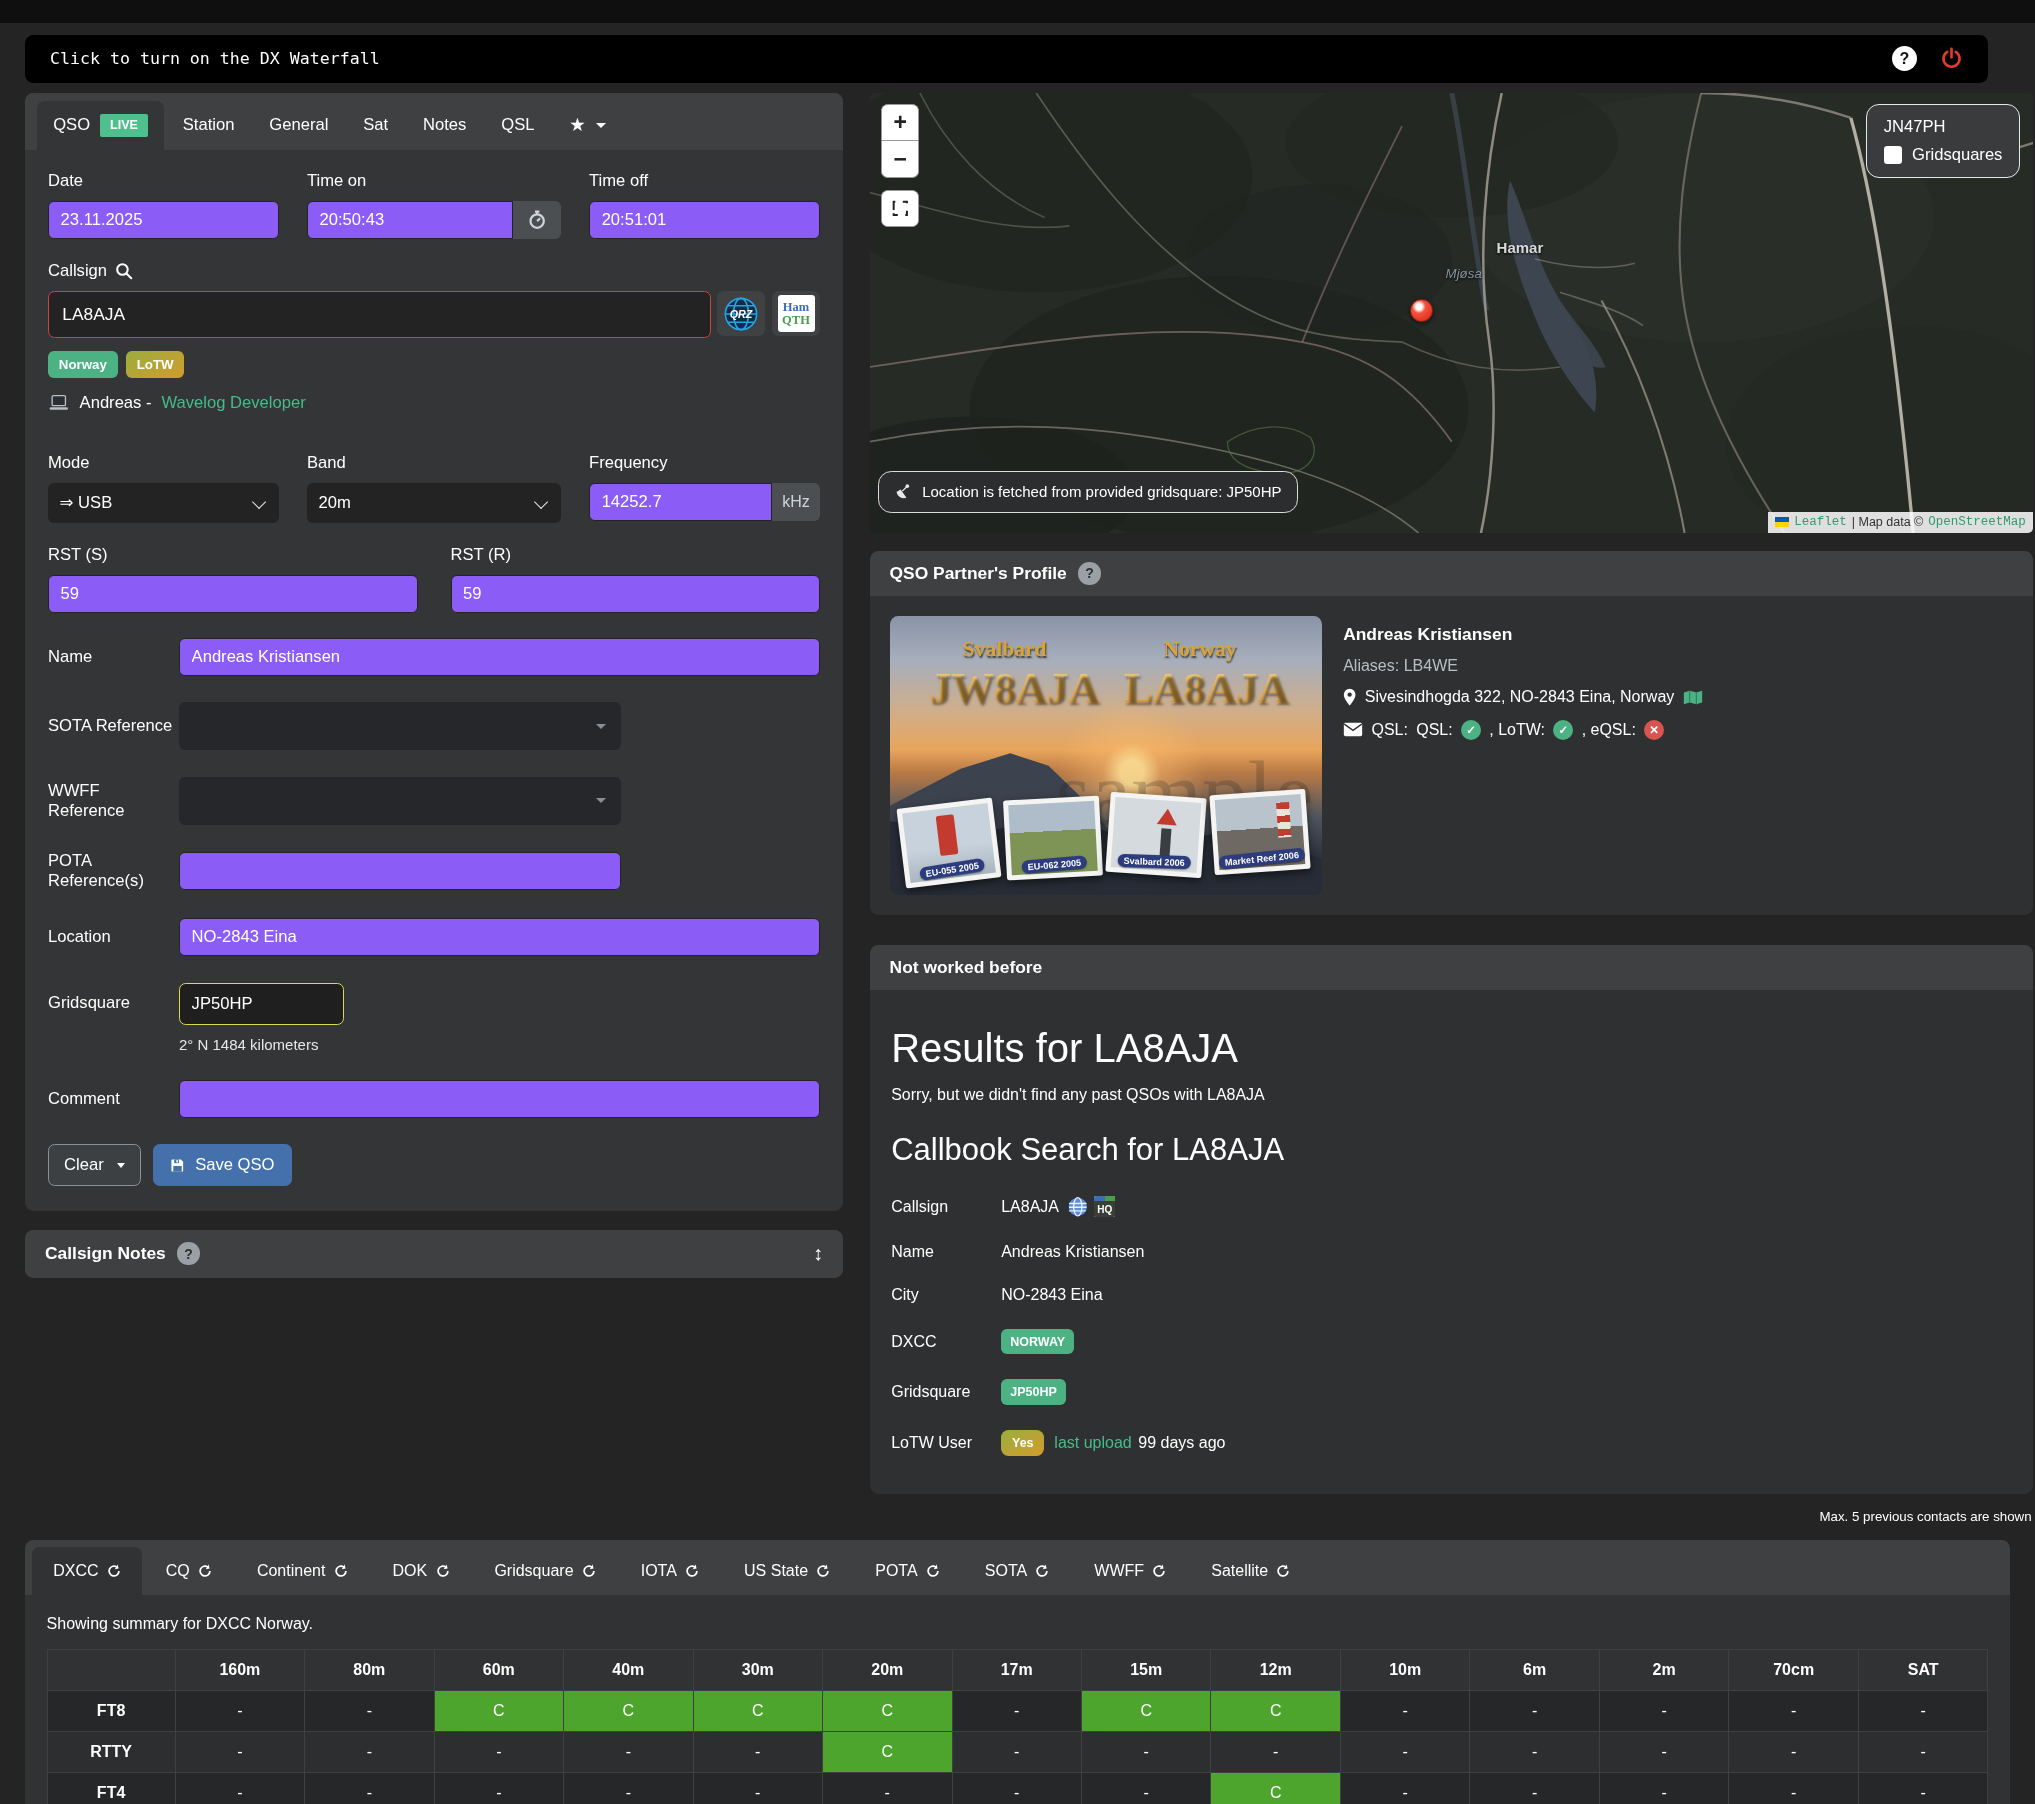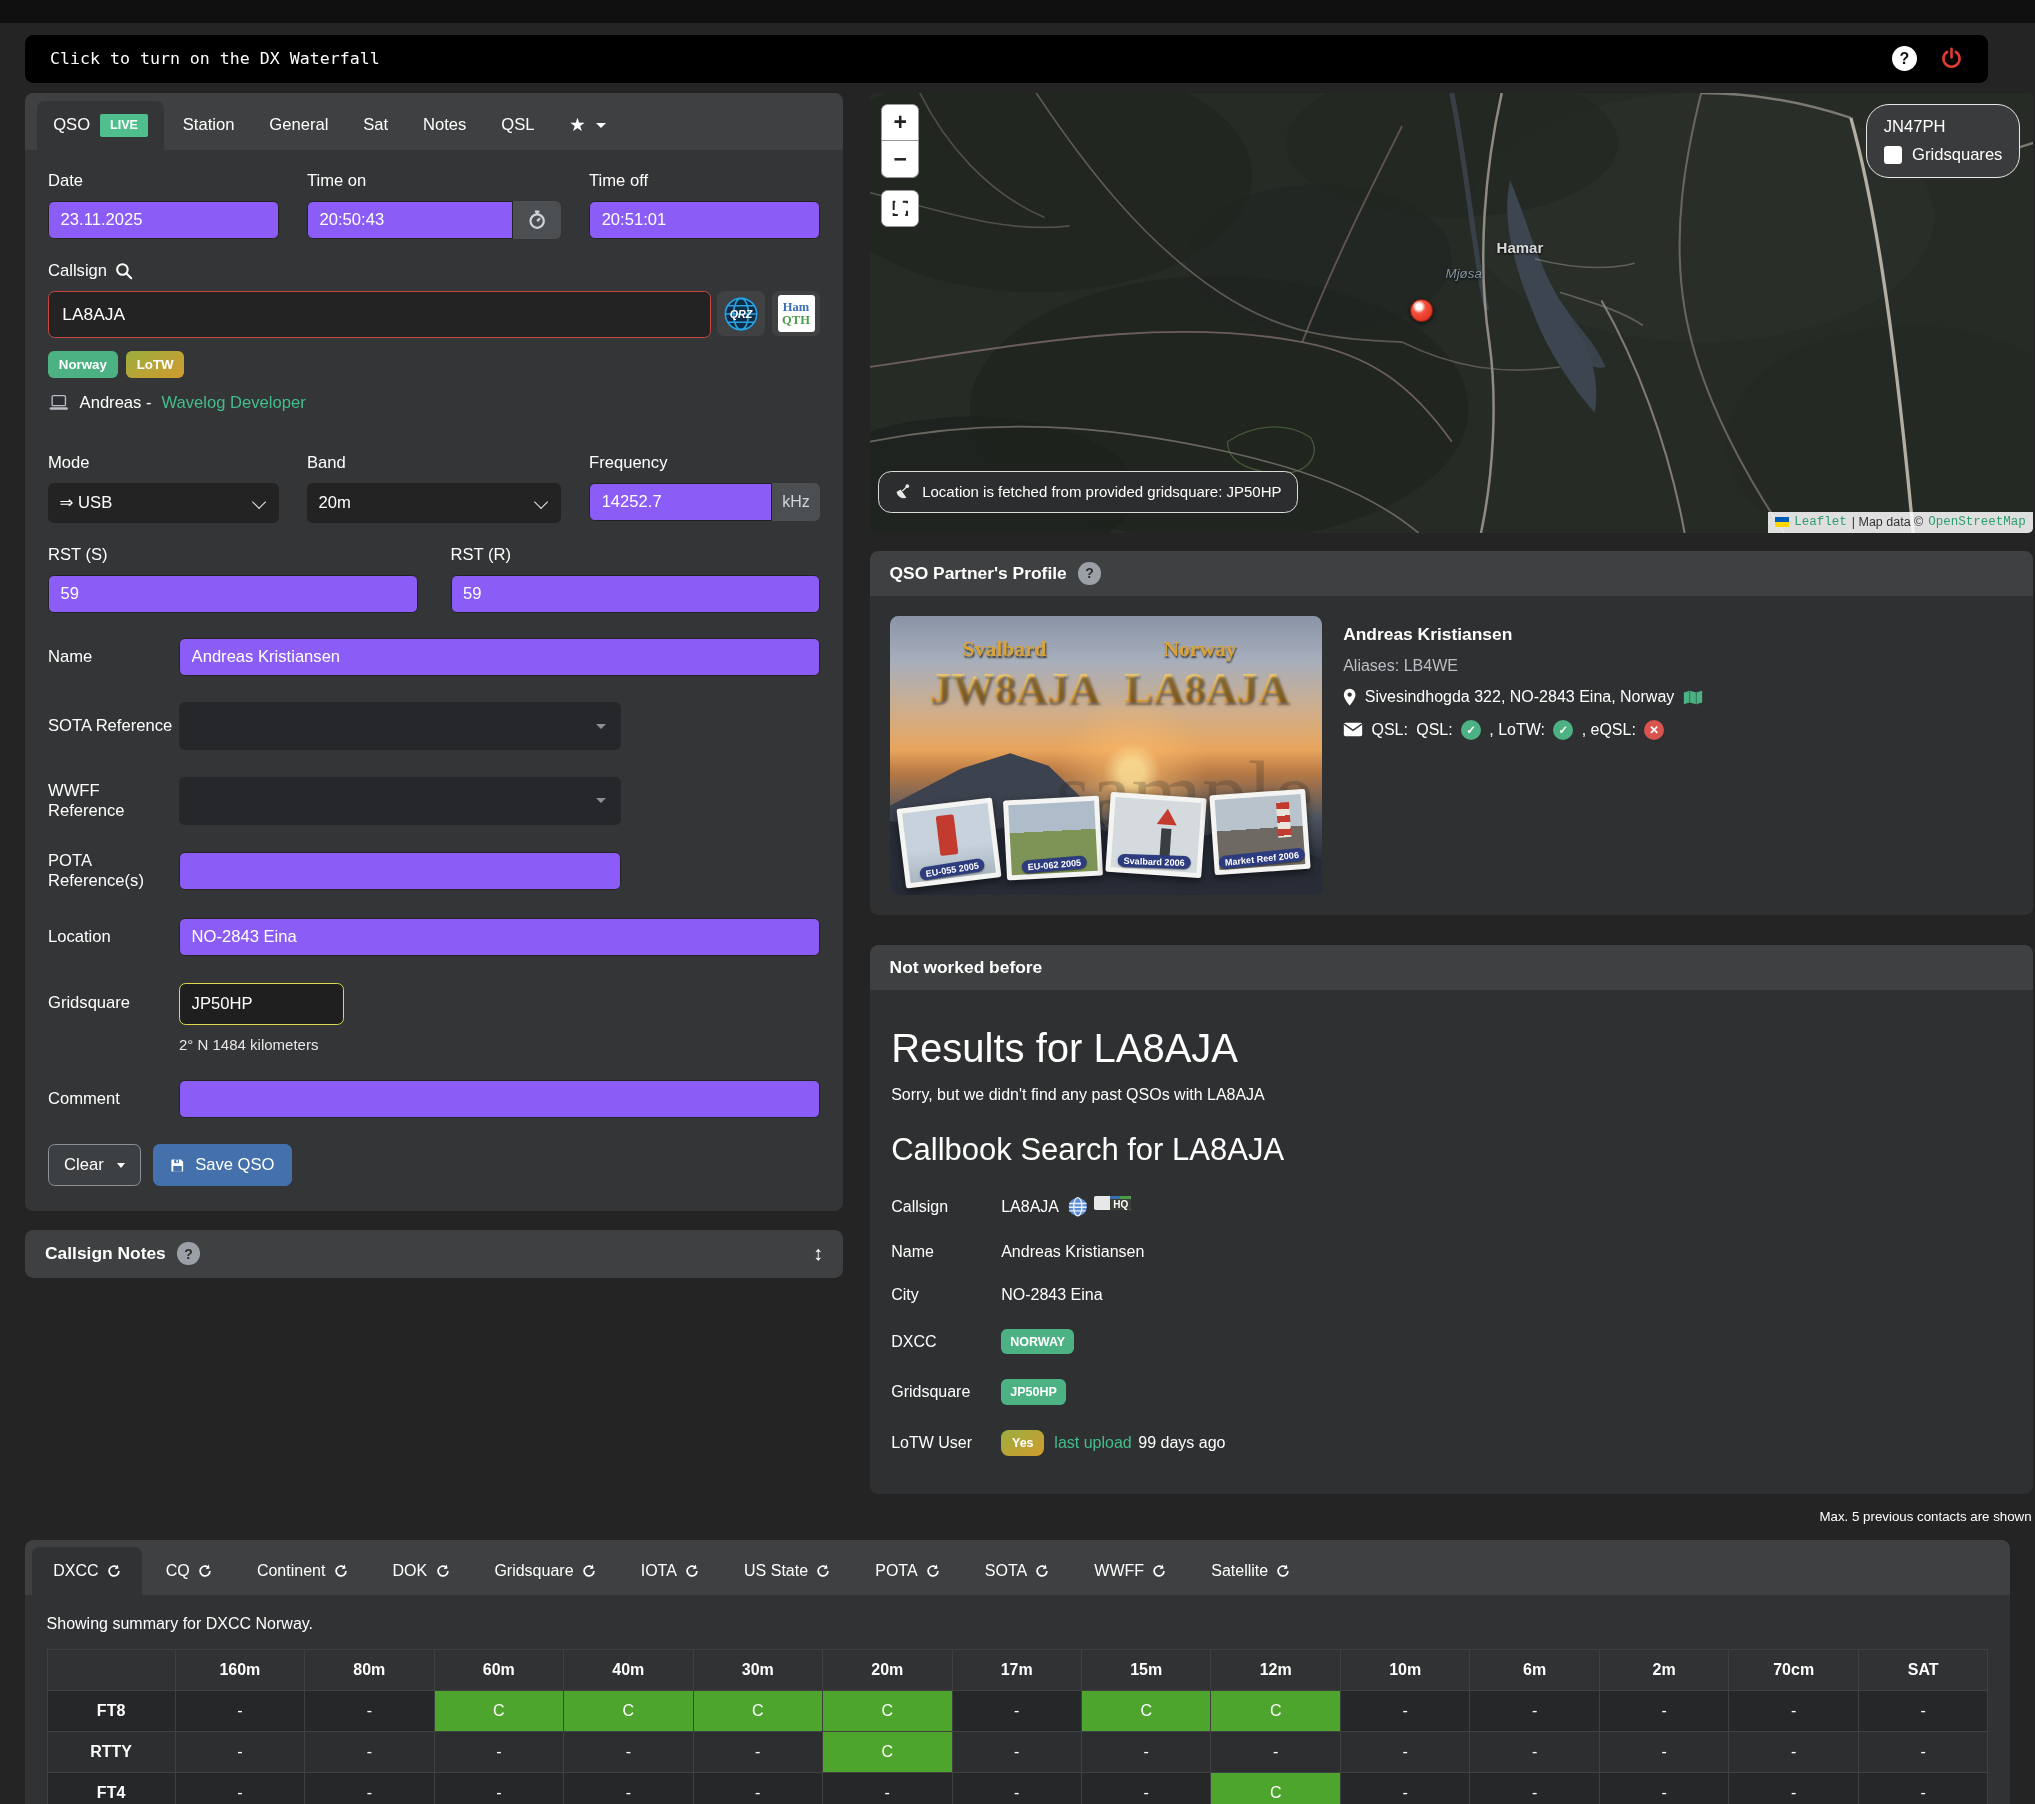--- a/index.html
+++ b/index.html
@@ -91,21 +91,21 @@
     background:radial-gradient(circle at 38% 32%,#ffffff 0 16%,#f4513d 34%,#e23723 72%,#b92619 100%);
     border:1.7px solid #8f1d12;box-shadow:0 1.7px 5px rgba(0,0,0,.6);}
   .map-zoom{position:absolute;top:11.6px;left:11.6px;width:38px;}
   .zoom-btn{width:38px;height:37px;background:#fff;color:#222;font-size:23px;font-weight:bold;
     display:flex;align-items:center;justify-content:center;box-sizing:border-box;border:0.8px solid #999;}
   .zoom-in{border-radius:6.6px 6.6px 0 0;}
   .zoom-out{border-radius:0 0 6.6px 6.6px;border-top:none;}
   .fs-btn{margin-top:11.6px;width:38px;height:37px;background:#fff;border-radius:6.6px;border:0.8px solid #999;
     display:flex;align-items:center;justify-content:center;box-sizing:border-box;}
   .grid-ctrl{position:absolute;top:11.6px;right:13.3px;background:#3a3b3c;border:1.7px solid #e8e8e8;
-    border-radius:23px;padding:11.6px 16.6px;font-size:16.6px;}
+    border-radius:13px;padding:11.6px 16.6px;font-size:16.6px;}
   .grid-ctrl .gline{display:flex;align-items:center;gap:10px;margin-top:8.3px;}
   .chk{width:18.3px;height:18.3px;background:#fff;border-radius:3.3px;}
   .map-tip{position:absolute;left:8.3px;bottom:20px;background:#2c2d2e;border:1.7px solid #dcdcdc;
     border-radius:13.3px;height:40px;display:flex;align-items:center;gap:10px;padding:0 15px;font-size:15px;margin-top:15px;}
   .attr{position:absolute;right:0;bottom:0;background:rgba(255,255,255,.85);color:#333;font-size:12.5px;
     padding:3.3px 7.5px;display:flex;gap:5px;align-items:center;}
   .attr .grn{color:#2f9e6e;font-family:Liberation Mono, monospace;}
   .ua-flag{width:14px;height:10px;background:linear-gradient(180deg,#005bbb 0 50%,#ffd500 50% 100%);display:inline-block;}
   
   .sec-header{background:#3f4041;border-radius:8.3px 8.3px 0 0;height:45px;display:flex;align-items:center;
@@ -157,21 +157,21 @@
   .nw-body h1{font-size:40px;font-weight:400;margin:23px 0 6.6px;}
   .nw-body .sorry{font-size:16px;margin:15px 0 28px;}
   .nw-body h2{font-size:31px;font-weight:400;margin:0 0 28px;}
   .cb-row{display:flex;margin-bottom:25px;font-size:16px;align-items:center;}
   .cb-lbl{flex:0 0 110px;}
   .pill-green{background:#4cb284;font-weight:bold;font-size:12.5px;padding:5.8px 9.1px;border-radius:5.8px;color:#fff;}
   .pill-yes{background:linear-gradient(150deg,#9aae3e,#d29b2e);font-weight:bold;font-size:12.5px;
     padding:5.8px 10.8px;border-radius:7.5px;color:#fff;}
   .grn-link{color:#43bd8b;}
   .cb-icons{display:inline-flex;gap:5px;margin-left:8.3px;vertical-align:middle;}
-  .hq-icon{width:21.6px;height:14px;background:#e8e8e8;display:inline-flex;flex-direction:column;border-radius:1.7px;overflow:hidden;padding-left:16px;}
+  .hq-icon{width:21.6px;height:21px;background:#e8e8e8;display:inline-flex;flex-direction:column;border-radius:1.7px;overflow:hidden;}
   .hq-icon .t{height:5px;background:linear-gradient(90deg,#3a6fb5 0 50%,#4a9e4a 50% 100%);}
   .hq-icon .m{flex:1;background:#3a3f36;color:#fff;font-size:10px;font-weight:bold;display:flex;
     align-items:center;justify-content:center;}
   .max-note{text-align:right;font-size:13.3px;margin:15px 1.7px 5px 0;}
   
   .summary-card{margin:11.6px 25px 0 25px;}
   .sum-tabs{display:flex;gap:1.7px;padding:6.6px 6.6px 0;background:#3f4041;border-radius:8.3px 8.3px 0 0;}
   .sum-tab{padding:15px 21.6px;font-size:16px;color:#fff;border-radius:7.5px 7.5px 0 0;display:flex;
     align-items:center;gap:8.3px;}
   .sum-tab.active{background:#313233;}

